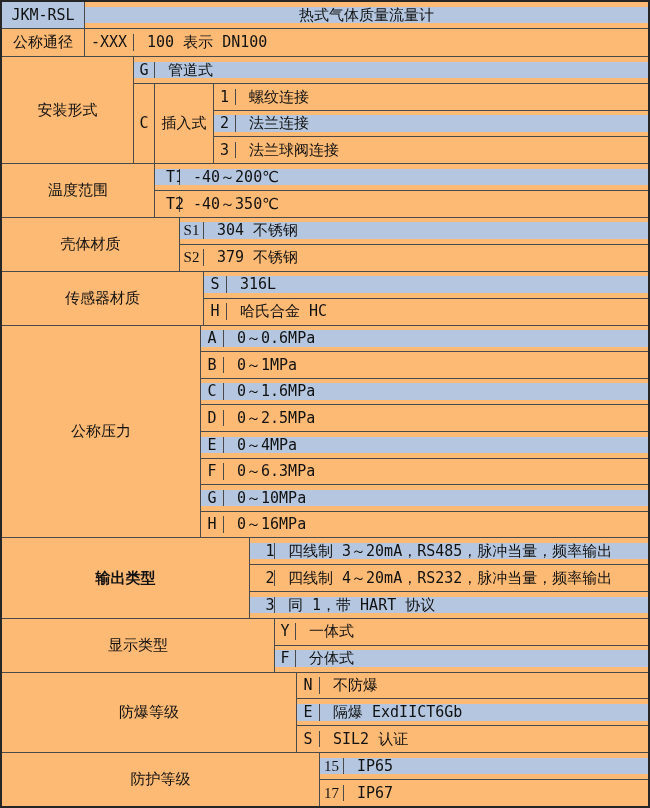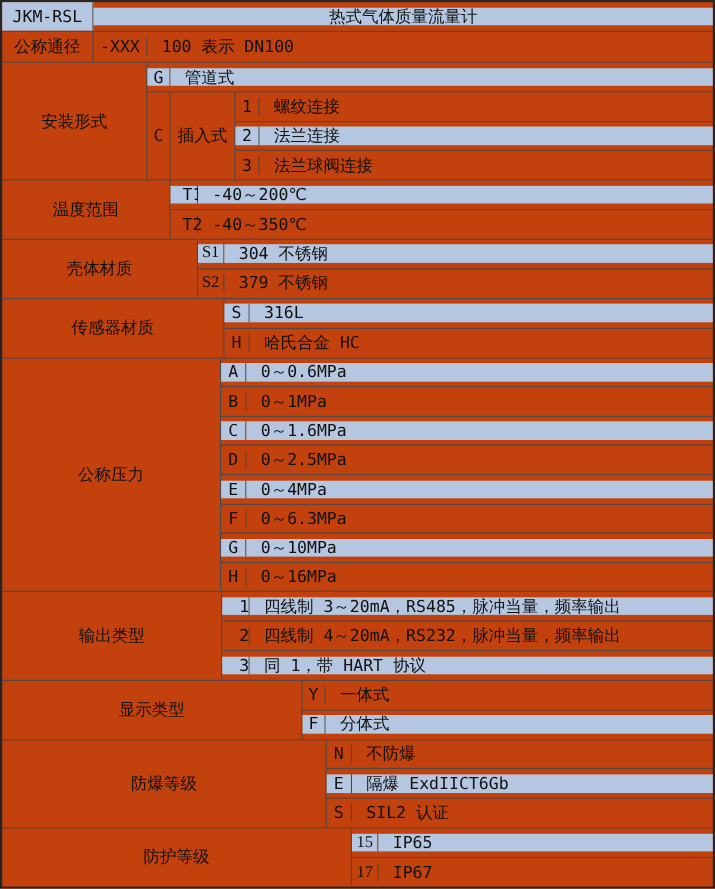--- a/index.html
+++ b/index.html
@@ -1,20 +1,20 @@
 <!DOCTYPE html>
 <html><head>
 <meta charset="utf-8">
 <style>
   html,body{margin:0;padding:0;background:#fff;}
   .sheet{
     width:650px;height:808px;box-sizing:border-box;
     border:2px solid #262626;
     display:flex;flex-direction:column;
-    background:#c2410c;color:#111;
+    background:#fdba74;color:#111;
     font-family:"DejaVu Sans Mono","DejaVu Sans","Liberation Sans",sans-serif;
     font-size:15px;line-height:1.1;
   }
   .sec{display:flex;border-top:1px solid #4a4a4a;min-height:0;}
   .sec:first-child{border-top:none;}
   .label{
     box-sizing:border-box;flex:none;
     display:flex;align-items:center;justify-content:center;
     border-right:1px solid #4a4a4a;text-align:center;
   }
@@ -31,21 +31,21 @@
   .blue{background:#b5c7e0;}
   
   .crow{flex:3;display:flex;border-top:1px solid #4a4a4a;min-height:0;}
   .crow .ccode{box-sizing:border-box;width:21px;flex:none;display:flex;align-items:center;justify-content:center;border-right:1px solid #4a4a4a;}
   .crow .cname{box-sizing:border-box;width:59px;flex:none;display:flex;align-items:center;justify-content:center;border-right:1px solid #4a4a4a;}
   .subrows{flex:1;display:flex;flex-direction:column;min-width:0;}
   
   .g1{flex:1;} .g2{flex:2;} .g3{flex:3;} .g4{flex:4;} .g8{flex:8;}
   
   .w83{width:83px;} .w132{width:132px;} .w153{width:153px;} .w178{width:178px;}
-  .w202{width:202px;} .w225{width:199px;} .w248{width:200px;} .w273{width:273px;}
+  .w202{width:202px;} .w225{width:199px;} .w248{width:248px;font-weight:bold;} .w273{width:273px;}
   .w295{width:295px;} .w318{width:318px;}
   
   .cw21{width:21px;} .cw22{width:22px;} .cw23{width:23px;} .cw25{width:25px;padding-left:16px;} .cw24{width:24px;font-family:Liberation Serif, serif;}
 </style>
 </head>
 <body>
 
 <div class="sheet">
 
   <div class="sec g1">

